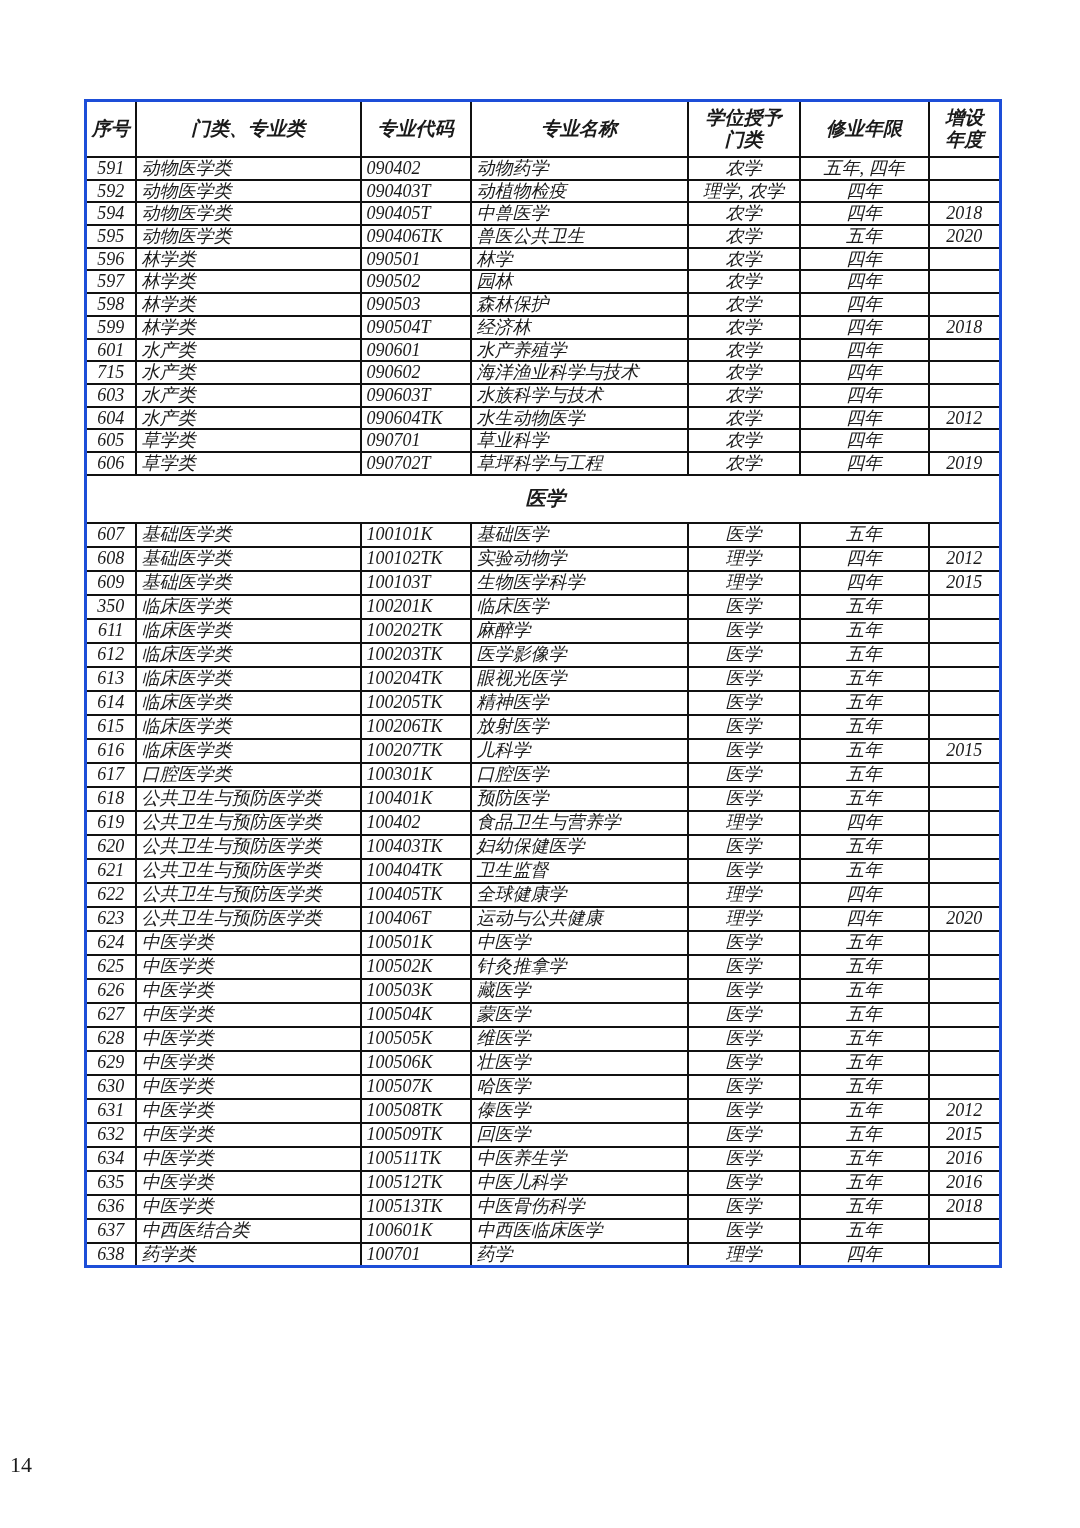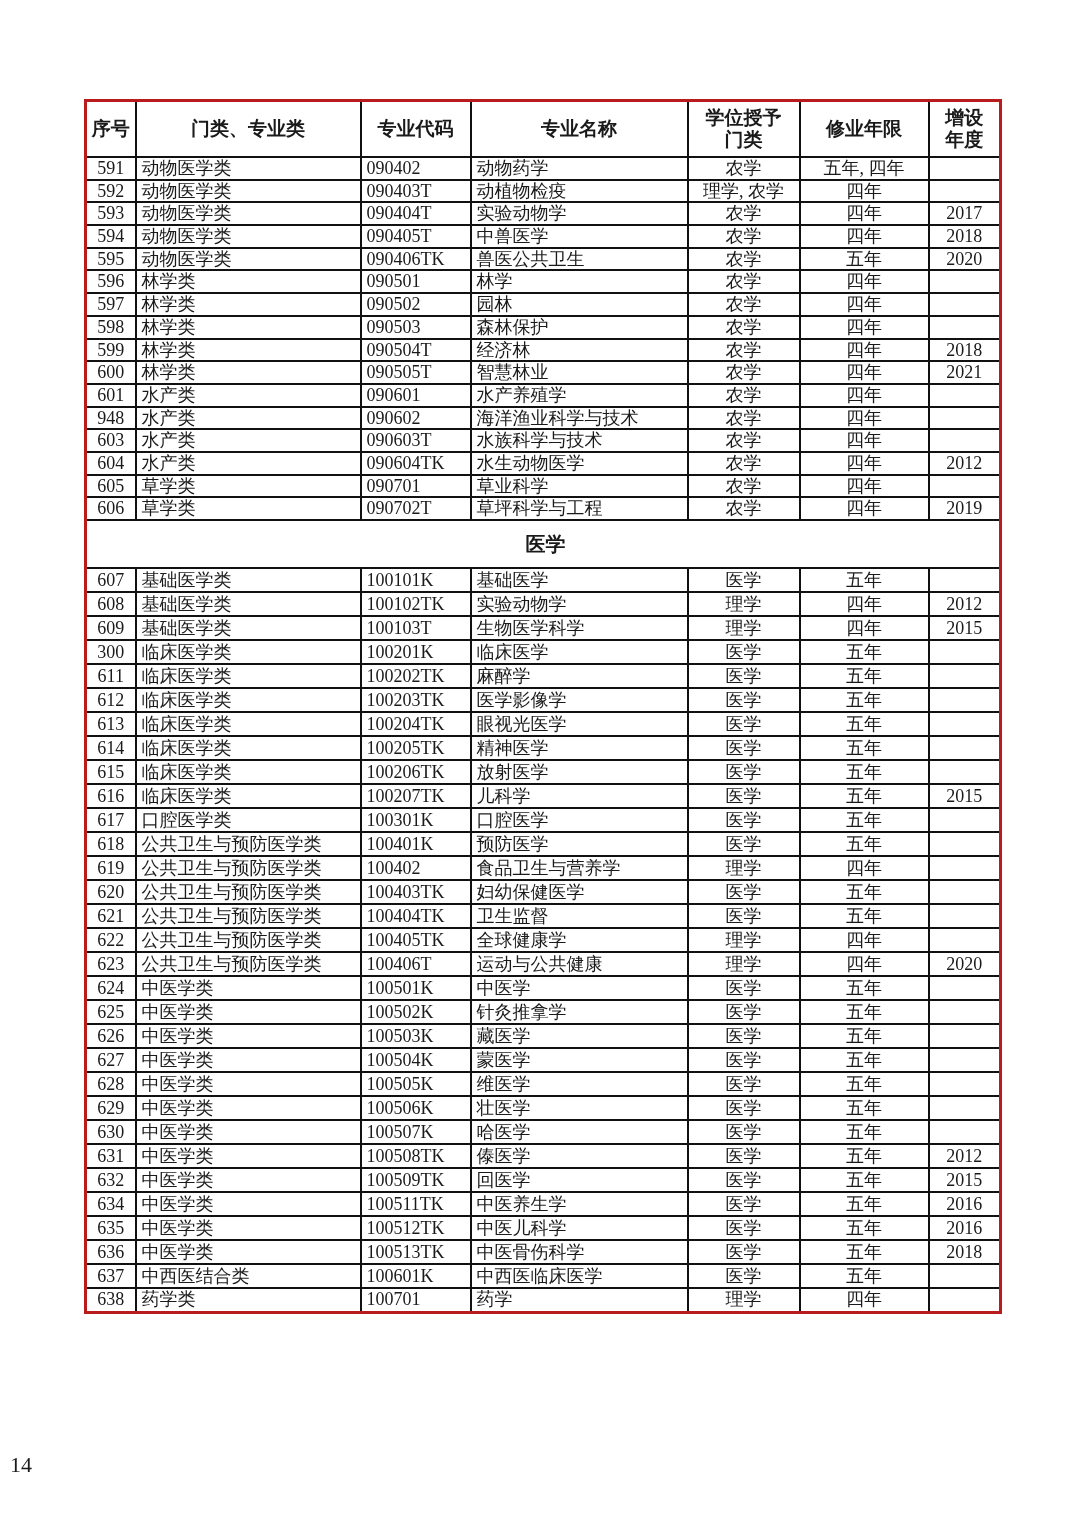--- a/index.html
+++ b/index.html
@@ -18,21 +18,21 @@
     padding:0 0 0 5px;
     overflow:hidden;white-space:nowrap;
     font-size:18px;line-height:1.15;
   }
   .doc-table thead th{
     font-family:"Liberation Sans","DejaVu Sans",sans-serif;
     font-weight:bold;font-size:19px;text-align:center;
     white-space:pre-line;height:54px;padding:0 2px;
     vertical-align:middle;
   }
-  .doc-table{border:3px solid #b91c1c;}
+  .doc-table{border:3px solid #1d4ed8;font-style:italic;}
   tr.r1{height:17px;}
   tr.r2{height:24px;}
   tr.sec{height:48px;}
   td.c-center{text-align:center;padding:0 1px;}
   td.c-left{text-align:left;}
   td.section-cell{
     text-align:center;
     font-family:"Liberation Sans","DejaVu Sans",sans-serif;
     font-weight:bold;font-size:20px;
   }
@@ -81,29 +81,20 @@
         <tr class="r1">
           <td class="c-center">592</td>
           <td class="c-left">动物医学类</td>
           <td class="c-left">090403T</td>
           <td class="c-left">动植物检疫</td>
           <td class="c-center">理学, 农学</td>
           <td class="c-center">四年</td>
           <td class="c-center"></td>
         </tr>
         <tr class="r1">
-          <td class="c-center">593</td>
-          <td class="c-left">动物医学类</td>
-          <td class="c-left">090404T</td>
-          <td class="c-left">实验动物学</td>
-          <td class="c-center">农学</td>
-          <td class="c-center">四年</td>
-          <td class="c-center">2017</td>
-        </tr>
-        <tr class="r1">
           <td class="c-center">594</td>
           <td class="c-left">动物医学类</td>
           <td class="c-left">090405T</td>
           <td class="c-left">中兽医学</td>
           <td class="c-center">农学</td>
           <td class="c-center">四年</td>
           <td class="c-center">2018</td>
         </tr>
         <tr class="r1">
           <td class="c-center">595</td>
@@ -144,39 +135,30 @@
         <tr class="r1">
           <td class="c-center">599</td>
           <td class="c-left">林学类</td>
           <td class="c-left">090504T</td>
           <td class="c-left">经济林</td>
           <td class="c-center">农学</td>
           <td class="c-center">四年</td>
           <td class="c-center">2018</td>
         </tr>
         <tr class="r1">
-          <td class="c-center">600</td>
-          <td class="c-left">林学类</td>
-          <td class="c-left">090505T</td>
-          <td class="c-left">智慧林业</td>
-          <td class="c-center">农学</td>
-          <td class="c-center">四年</td>
-          <td class="c-center">2021</td>
-        </tr>
-        <tr class="r1">
           <td class="c-center">601</td>
           <td class="c-left">水产类</td>
           <td class="c-left">090601</td>
           <td class="c-left">水产养殖学</td>
           <td class="c-center">农学</td>
           <td class="c-center">四年</td>
           <td class="c-center"></td>
         </tr>
         <tr class="r1">
-          <td class="c-center">948</td>
+          <td class="c-center">715</td>
           <td class="c-left">水产类</td>
           <td class="c-left">090602</td>
           <td class="c-left">海洋渔业科学与技术</td>
           <td class="c-center">农学</td>
           <td class="c-center">四年</td>
           <td class="c-center"></td>
         </tr>
         <tr class="r1">
           <td class="c-center">603</td>
           <td class="c-left">水产类</td>
@@ -237,21 +219,21 @@
         <tr class="r2">
           <td class="c-center">609</td>
           <td class="c-left">基础医学类</td>
           <td class="c-left">100103T</td>
           <td class="c-left">生物医学科学</td>
           <td class="c-center">理学</td>
           <td class="c-center">四年</td>
           <td class="c-center">2015</td>
         </tr>
         <tr class="r2">
-          <td class="c-center">300</td>
+          <td class="c-center">350</td>
           <td class="c-left">临床医学类</td>
           <td class="c-left">100201K</td>
           <td class="c-left">临床医学</td>
           <td class="c-center">医学</td>
           <td class="c-center">五年</td>
           <td class="c-center"></td>
         </tr>
         <tr class="r2">
           <td class="c-center">611</td>
           <td class="c-left">临床医学类</td>

